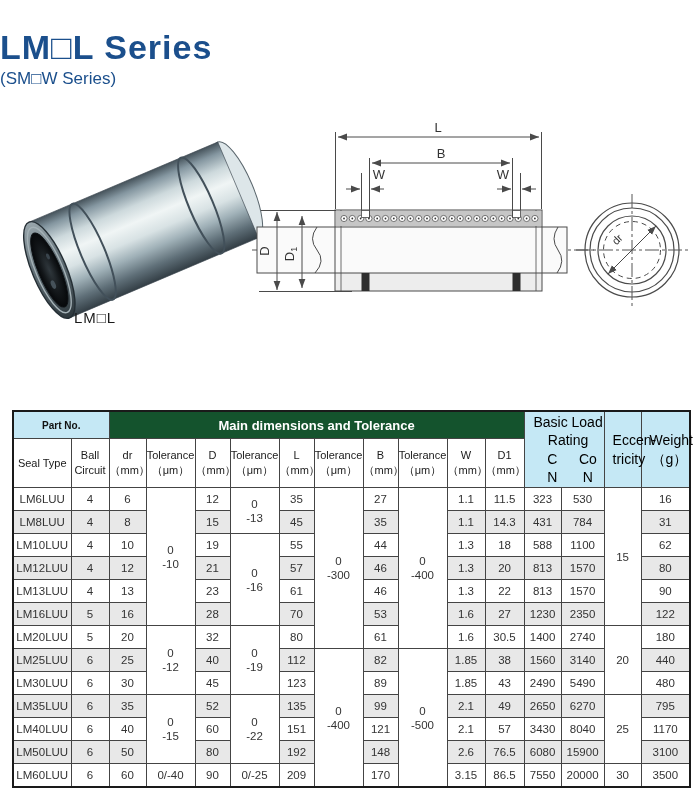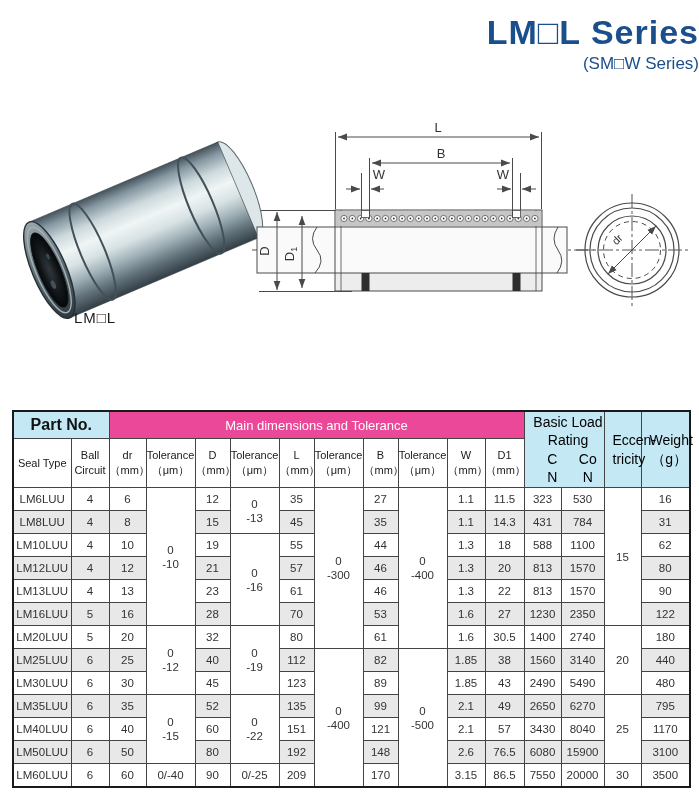--- a/index.html
+++ b/index.html
@@ -1,37 +1,37 @@
 <!DOCTYPE html>
 <html><head>
 <meta charset="utf-8">
 <style>
   html,body{margin:0;padding:0;background:#fff;}
   .page{position:relative;width:699px;height:808px;background:#fff;overflow:hidden;
         font-family:"Liberation Sans",sans-serif;}
   
-  .hdr{padding-top:13px;text-align:right;}
+  .hdr{padding-top:28px;text-align:left;}
   .hdr h1{margin:0;font-size:34px;font-weight:bold;color:#1b4f8c;letter-spacing:1px;}
   .hdr .sub{margin-top:2px;font-size:17px;font-weight:normal;color:#1b4f8c;}
   
   #figure{position:absolute;top:105px;left:0;}
   #figure text{stroke:none;}
   .dim{fill:#333;font-size:13px;font-family:"Liberation Sans",sans-serif;}
   .dim2{fill:#333;font-size:11px;font-family:"Liberation Sans",sans-serif;}
   .plabel{fill:#1a1a1a;font-size:15px;letter-spacing:1px;font-family:"Liberation Sans",sans-serif;}
   .cl{stroke:#555;stroke-width:1;stroke-dasharray:14 3 3 3;}
   
   #spec-table{position:absolute;top:410px;left:12px;width:678px;border-collapse:collapse;
               table-layout:fixed;border:2px solid #1a1a1a;font-family:"Liberation Sans",sans-serif;}
   #spec-table th,#spec-table td{border:1px solid #444;padding:0;text-align:center;vertical-align:middle;}
   #spec-table thead tr.h1 th{height:26px;}
   #spec-table thead tr.h2 th{height:48px;font-weight:normal;font-size:11px;color:#1a1a1a;line-height:1.35;}
   th.blue{background:#c5e8f5;}
-  th.grayhead{background:#ec4899;color:#fff;font-size:13px;font-weight:normal;margin-top:16px;}
-  th.partno{font-size:16px;font-weight:bold;color:#111;}
+  th.grayhead{background:#14532d;color:#fff;font-size:13px;font-weight:bold;margin-top:16px;}
+  th.partno{font-size:10px;font-weight:bold;color:#111;}
   th.bl div{font-size:14px;line-height:1.3;font-weight:normal;margin-left:8px;}
   .cn{display:flex;justify-content:space-around;margin-top:1px;}
   .cncol{display:flex;flex-direction:column;line-height:1.25;font-size:11.5px;}
   th .l2{display:block;}
   #spec-table tbody td{height:22px;font-size:11.5px;color:#333;background:#fff;}
   #spec-table tbody tr:nth-child(even) td:not(.merged){background:#e8e8e8;}
   #spec-table tbody td.merged{white-space:pre-line;line-height:14px;background:#fff;}
 </style>
 </head>
 <body>

